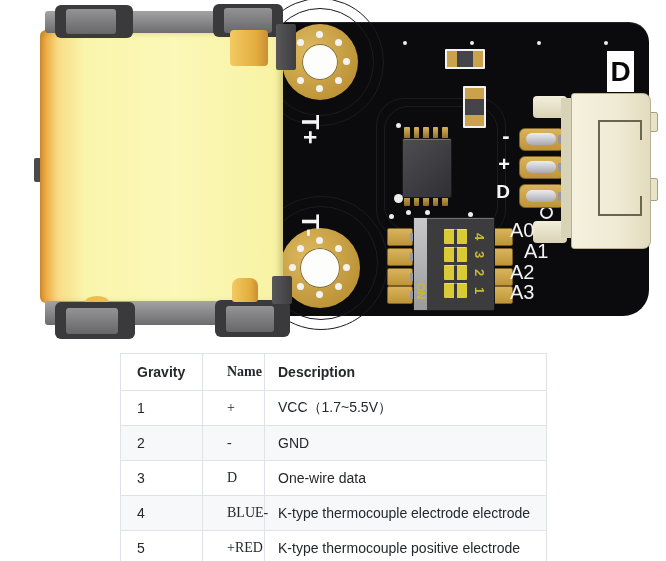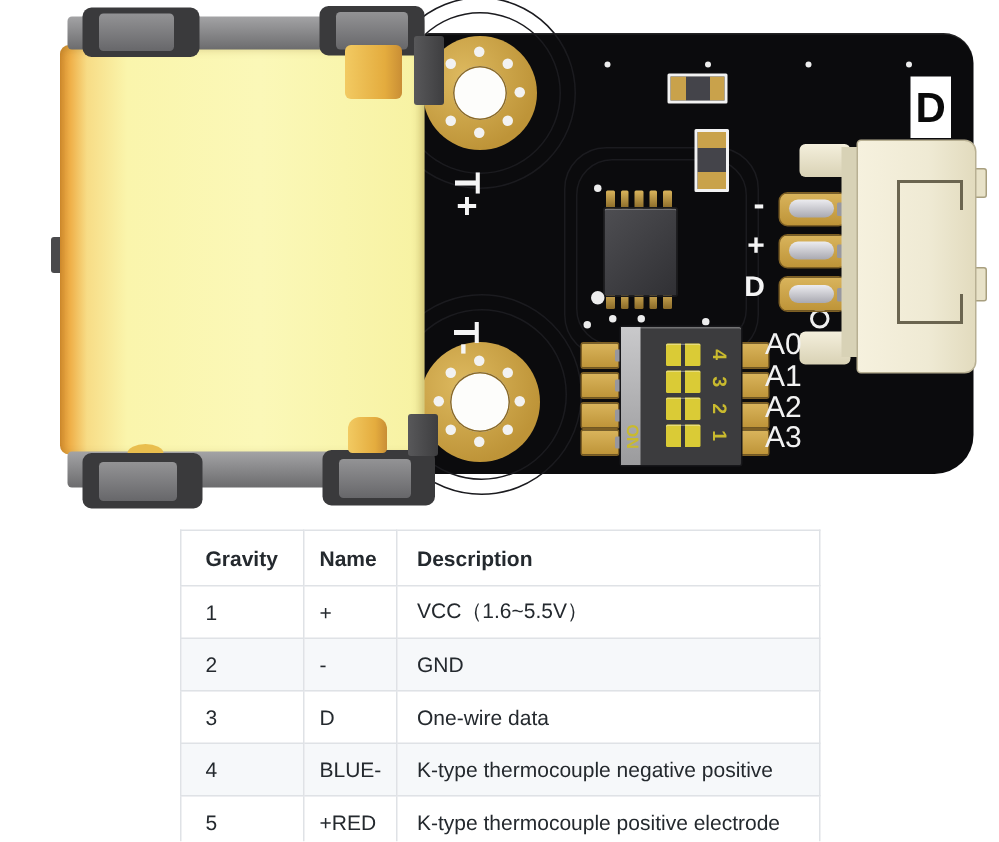--- a/index.html
+++ b/index.html
@@ -51,21 +51,21 @@
   
   .whitebox{background:#FFFFFF;color:#0A0A0A;}
 
   
   table.pins{position:absolute;left:120px;top:353px;width:426px;border-collapse:collapse;
              table-layout:fixed;background:#fff;}
   table.pins th,table.pins td{border:1px solid #DFE2E6;font-size:14px;color:#24292E;
              text-align:left;vertical-align:middle;height:32px;font-weight:normal;}
   table.pins th{font-weight:bold;height:34px;}
   table.pins tr.alt{background:#F6F8FA;}
-  .c1{padding-left:16px;} .c2{padding-left:10px;} .c3{padding-left:13px;}
+  .c1{padding-left:16px;} .c2{padding-left:24px;font-family:Liberation Serif, serif;} .c3{padding-left:13px;}
 </style>
 </head>
 <body>
 
 <div class="page">
 
   <div class="abs" style="left:0;top:0;width:666px;height:345px;">
 
     <div class="abs" style="left:274px;top:28px;width:12px;height:274px;background:#47474A;"></div>
 
@@ -215,21 +215,21 @@
           </div>
         <div class="abs flexc dipnum" style="left:58px;top:65px;width:16px;height:15px;">
             <span class="rot90">1</span>
           </div>
         <div class="abs flexc dipnum" style="left:1px;top:63px;width:13px;height:20px;font-size:11px;">
           <span class="rot90">ON</span>
           </div>
       </div>
 
       <div class="abs addr" style="left:228px;top:198px;width:40px;height:21px;">A0</div>
-      <div class="abs addr" style="left:228px;top:219px;width:40px;height:21px;">A1</div>
+      <div class="abs addr" style="left:242px;top:219px;width:40px;height:21px;">A1</div>
       <div class="abs addr" style="left:228px;top:240px;width:40px;height:21px;">A2</div>
       <div class="abs addr" style="left:228px;top:260px;width:40px;height:21px;">A3</div>
 
     </div>
 
     <div class="abs" style="left:40px;top:30px;width:243px;height:273px;border-radius:6px;
                 background:linear-gradient(90deg,#D78F2F 0px,#EFB049 7px,#F7DC86 18px,#FAF5AC 45px,#FBF8B8 55%,#F7F2A2 100%);
                 box-shadow:inset -3px 0 6px rgba(120,90,20,0.25), inset 0 4px 6px rgba(120,90,20,0.15);"></div>
 
     <div class="abs graybar" style="left:45px;top:11px;width:238px;height:22px;"></div>
@@ -265,36 +265,36 @@
       <tr>
         <th class="c1">Gravity</th>
         <th class="c2">Name</th>
         <th class="c3">Description</th>
       </tr>
     </thead>
     <tbody>
       <tr>
         <td class="c1">1</td>
         <td class="c2">+</td>
-        <td class="c3">VCC（1.6~5.5V）</td>
+        <td class="c3">VCC（1.7~5.5V）</td>
       </tr>
       <tr class="alt">
         <td class="c1">2</td>
         <td class="c2">-</td>
         <td class="c3">GND</td>
       </tr>
       <tr>
         <td class="c1">3</td>
         <td class="c2">D</td>
         <td class="c3">One-wire data</td>
       </tr>
       <tr class="alt">
         <td class="c1">4</td>
         <td class="c2">BLUE-</td>
-        <td class="c3">K-type thermocouple negative positive</td>
+        <td class="c3">K-type thermocouple electrode electrode</td>
       </tr>
       <tr>
         <td class="c1">5</td>
         <td class="c2">+RED</td>
         <td class="c3">K-type thermocouple positive electrode</td>
       </tr>
     </tbody>
   </table>
 </div>
 

